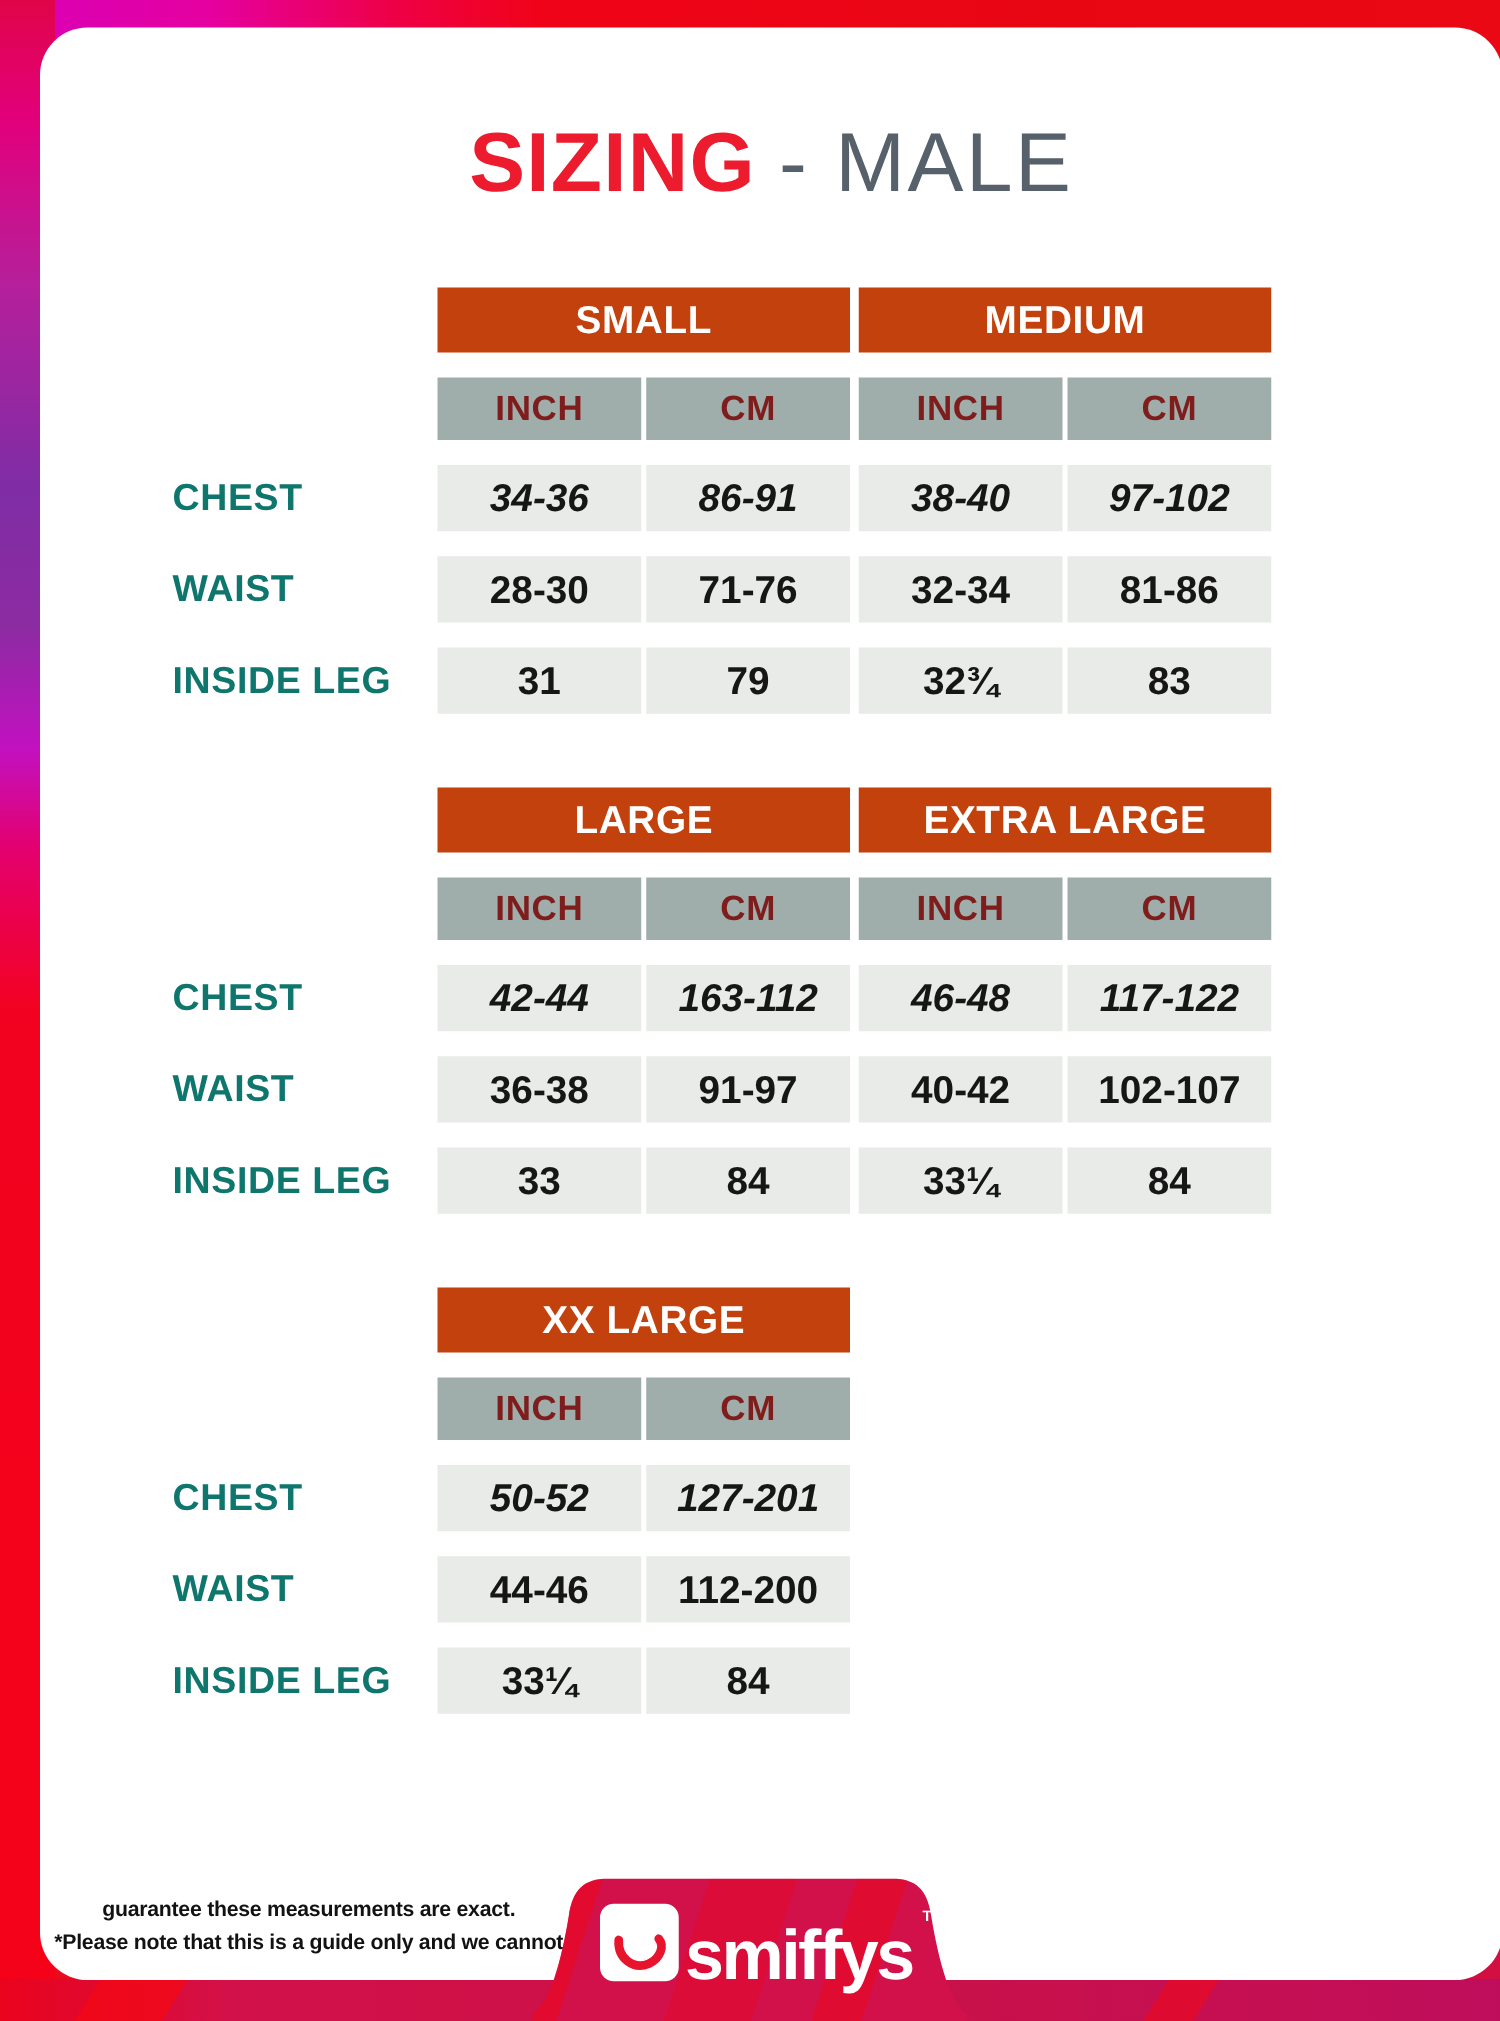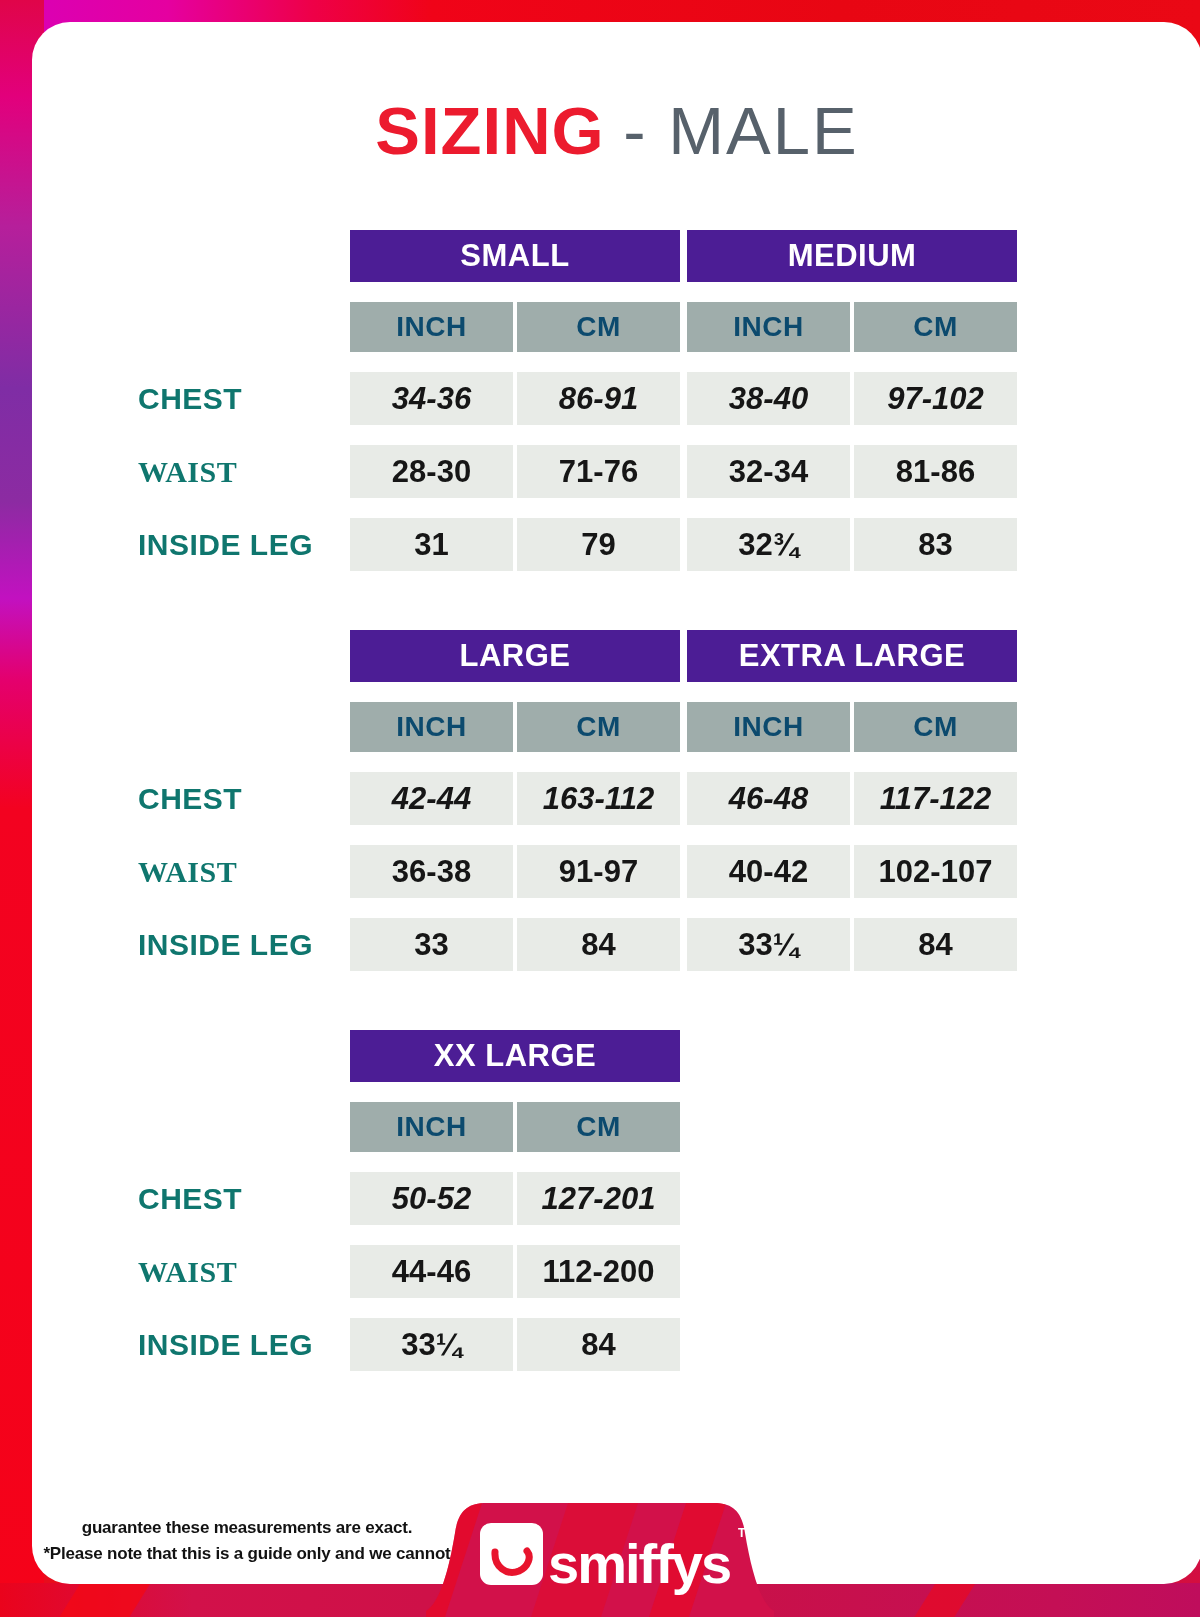--- a/index.html
+++ b/index.html
@@ -21,26 +21,26 @@
   .bs2{left:560px;width:58px;background:rgba(248,10,16,.85);}
   .bs3{left:925px;width:40px;background:rgba(244,8,20,.55);}
   .sheet{position:absolute;left:32px;top:22px;width:1170px;height:1562px;background:#ffffff;border-radius:38px;z-index:1;}
   .title{position:absolute;left:0;top:73px;width:100%;text-align:center;font-size:67px;line-height:72px;white-space:nowrap;}
   .title .t-red{color:#ec1b2e;font-weight:700;letter-spacing:1px;}
   .title .t-gray{color:#57616b;font-weight:400;letter-spacing:2px;}
   .size-table{position:absolute;left:106px;width:985px;height:341px;}
   .tbl-1{top:208px;} .tbl-2{top:608px;} .tbl-3{top:1008px;}
   .rlabel{position:absolute;left:0;width:212px;height:53px;line-height:53px;
           color:#0f766e;font-weight:700;font-size:30px;letter-spacing:.5px;white-space:nowrap;}
-  .r0{top:142px;} .r1{top:215px;font-family:Liberation Serif, serif;} .r2{top:288px;}
+  .r0{top:142px;} .r1{top:215px;} .r2{top:288px;}
   .grp{position:absolute;top:0;width:330px;height:341px;}
   .g1{left:212px;} .g2{left:549px;}
-  .szhead{position:absolute;left:0;top:0;width:330px;height:52px;background:#4c1d95;color:#ffffff;
+  .szhead{position:absolute;left:0;top:0;width:330px;height:52px;background:#c2410c;color:#ffffff;
           font-weight:700;font-size:31px;display:flex;align-items:center;justify-content:center;letter-spacing:.5px;}
-  .unit{position:absolute;top:72px;width:163px;height:50px;background:#9fadab;color:#0c4a6e;
+  .unit{position:absolute;top:72px;width:163px;height:50px;background:#9fadab;color:#7f1d1d;
         font-weight:700;font-size:28px;display:flex;align-items:center;justify-content:center;letter-spacing:.5px;}
   .u0{left:0;} .u1{left:167px;}
   .cell{position:absolute;width:163px;height:53px;background:#e8ebe7;color:#161616;
         font-weight:700;font-size:31px;display:flex;align-items:center;justify-content:center;}
   .cr0{top:142px;font-style:italic;} .cr1{top:215px;} .cr2{top:288px;}
   .cc0{left:0;} .cc1{left:167px;}
   .note{position:absolute;left:0;top:1493px;width:430px;text-align:center;color:#121212;
         font-weight:700;font-size:17px;line-height:26px;letter-spacing:-.2px;}
   .logo{position:absolute;left:420px;top:1497px;z-index:2;}
 </style>

